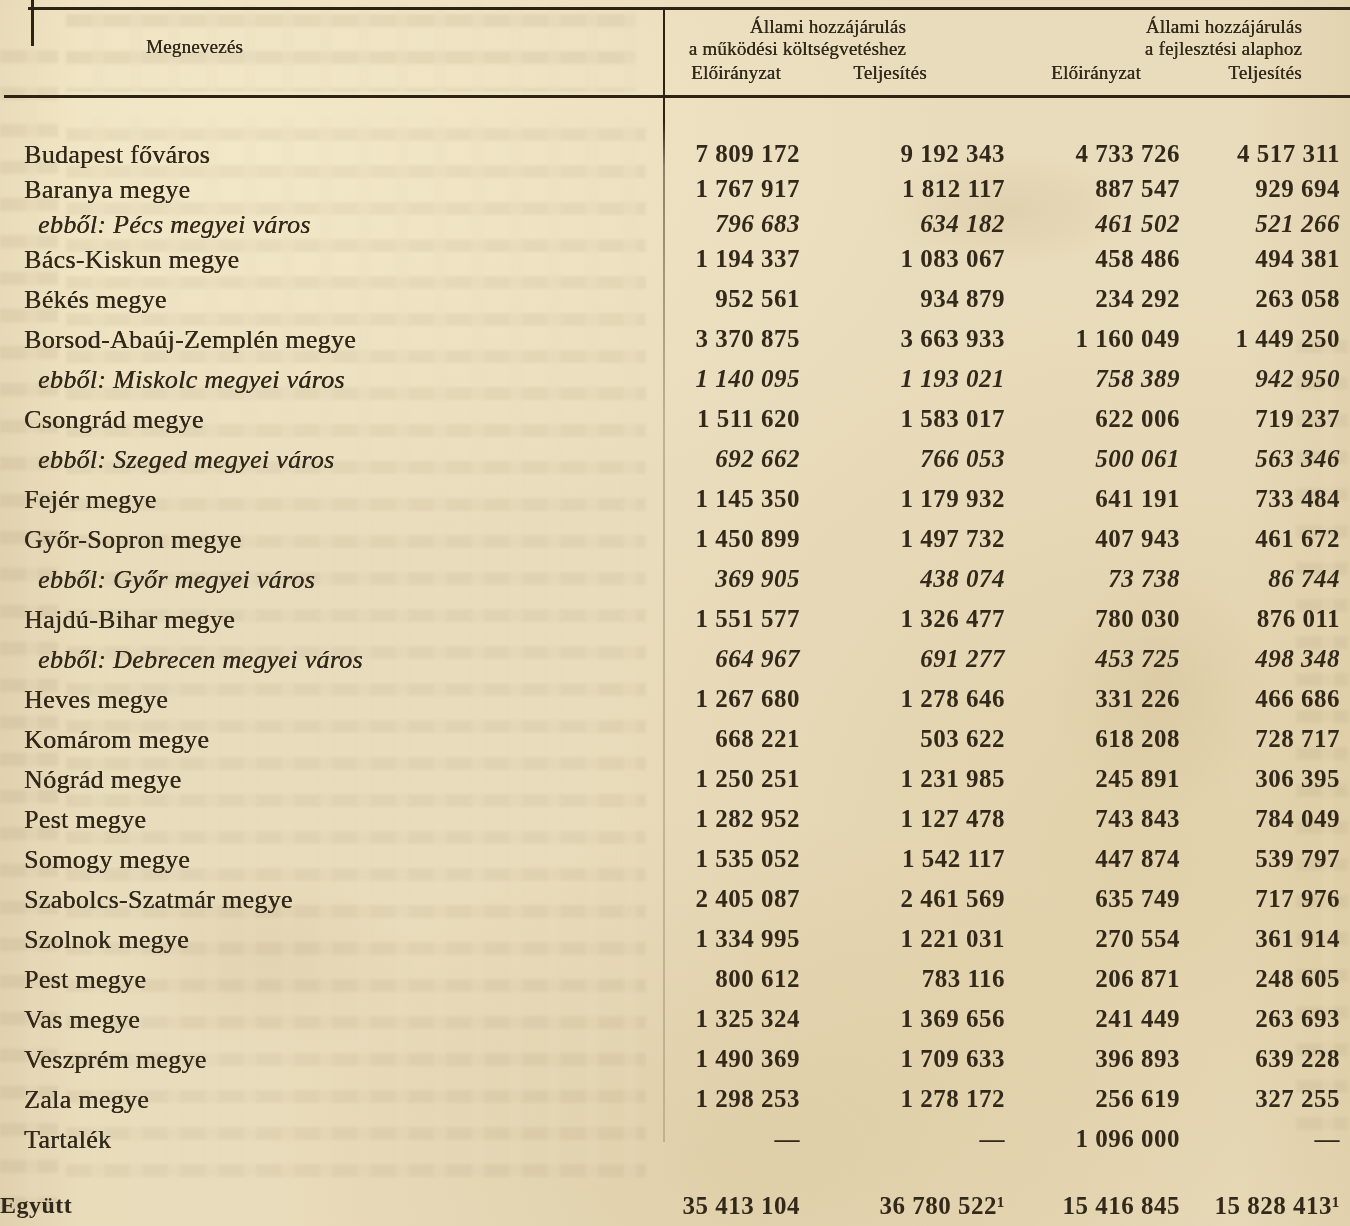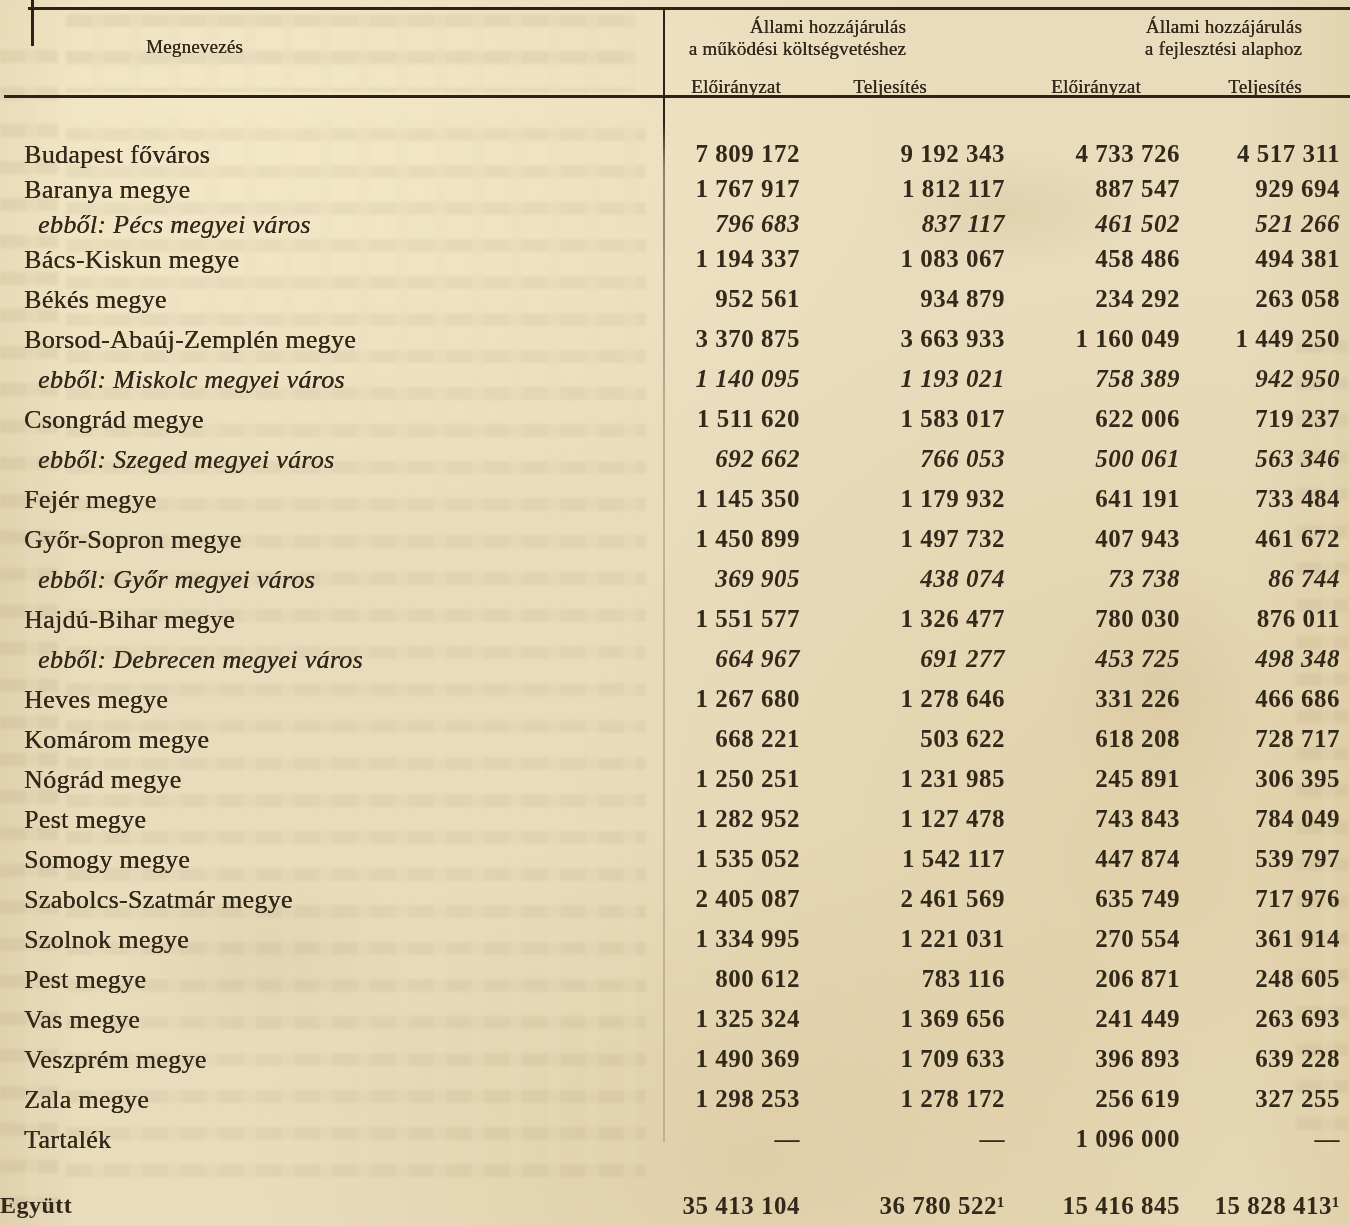--- a/index.html
+++ b/index.html
@@ -51,21 +51,21 @@
       rgba(62,50,30,.20) 100%);
   }
 
   
   .hdr{position:absolute;z-index:4;font-size:19px;line-height:22px;letter-spacing:.2px;
        text-shadow:.3px 0 0 currentColor;}
   .hdr.name-col{left:110px;top:36px;margin-left:36px;}
   .hdr.grp{text-align:right;}
   .hdr.grp.g1{left:662px;top:16px;width:244px;}
   .hdr.grp.g2{left:1052px;top:16px;width:250px;}
-  .hdr.sub{text-align:center;width:150px;top:76px;}
+  .hdr.sub{text-align:center;width:150px;top:62px;}
   .hdr.sub.s1a{left:661px;}
   .hdr.sub.s1b{left:815px;}
   .hdr.sub.s2a{left:1021px;}
   .hdr.sub.s2b{left:1190px;}
 
   
   .rows{position:absolute;left:0;top:140px;width:1340px;z-index:4;}
   .row{display:grid;grid-template-columns:665px 135px 205px 175px 160px;height:40px;align-items:start;}
   .row:nth-child(-n+3){height:35px;}
   .cell{white-space:pre;}
@@ -127,21 +127,21 @@
       <div class="row county">
     <div class="cell name">Baranya megye</div>
     <div class="cell num">1 767 917</div>
     <div class="cell num">1 812 117</div>
     <div class="cell num">887 547</div>
     <div class="cell num">929 694</div>
   </div>
       <div class="row sub">
     <div class="cell name">ebből: Pécs megyei város</div>
     <div class="cell num">796 683</div>
-    <div class="cell num">837 117</div>
+    <div class="cell num">634 182</div>
     <div class="cell num">461 502</div>
     <div class="cell num">521 266</div>
   </div>
       <div class="row county">
     <div class="cell name">Bács-Kiskun megye</div>
     <div class="cell num">1 194 337</div>
     <div class="cell num">1 083 067</div>
     <div class="cell num">458 486</div>
     <div class="cell num">494 381</div>
   </div>

